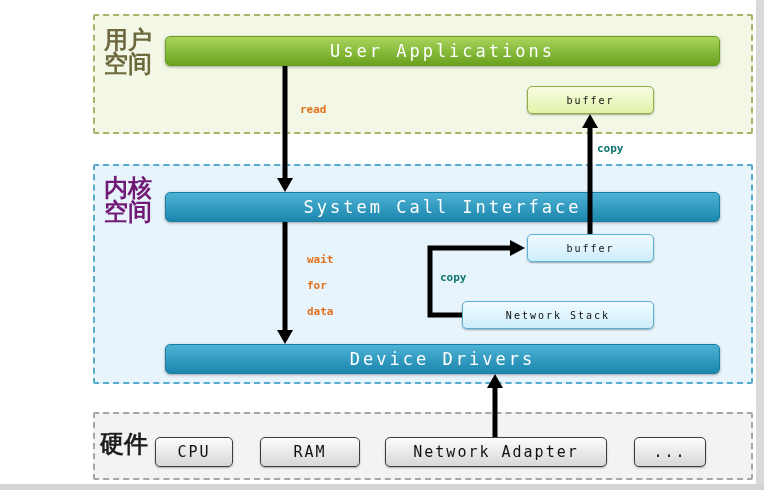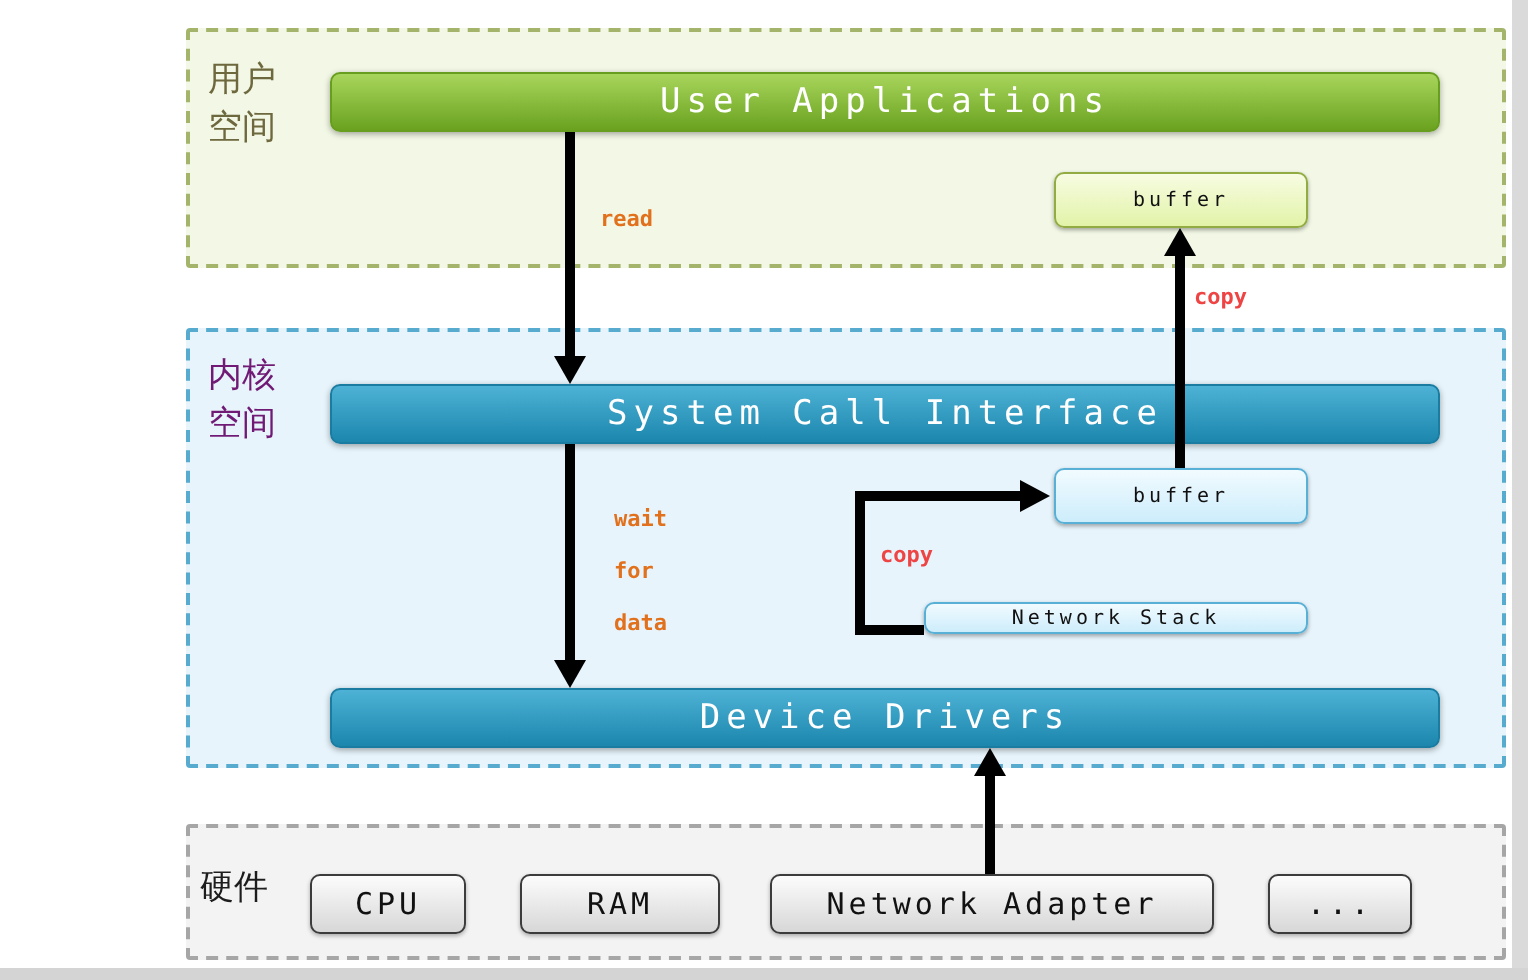--- a/index.html
+++ b/index.html
@@ -22,43 +22,43 @@
   .bar.drivers { top:344px; background:linear-gradient(#4db2d5,#1c86ad); border:1px solid #1b7ca1; }
 
   
   .chip { position:absolute; display:flex; align-items:center; justify-content:center;
           font-size:10px; letter-spacing:2px; color:#111111; border-radius:5px;
           box-sizing:border-box; box-shadow:0 1px 2px rgba(0,0,0,.35); z-index:2; }
   .chip.buf-user   { left:527px; top:86px;  width:127px; height:28px;
                      background:linear-gradient(#f7fce2,#e2f3a8); border:1px solid #92ac43; }
   .chip.buf-kernel { left:527px; top:234px; width:127px; height:28px;
                      background:linear-gradient(#f1fbff,#cdedfb); border:1px solid #58b0d6; }
-  .chip.netstack   { left:462px; top:301px; width:192px; height:16px;
+  .chip.netstack   { left:462px; top:301px; width:192px; height:28px;
                      background:linear-gradient(#f1fbff,#cdedfb); border:1px solid #58b0d6; }
 
   .hwbox { position:absolute; top:437px; height:30px; display:flex; align-items:center; justify-content:center;
            font-size:15px; letter-spacing:2px; color:#111111; border-radius:5px; box-sizing:border-box;
            background:linear-gradient(#fcfcfc,#d7d7d7); border:1px solid #3c3c3c;
            box-shadow:0 1px 2px rgba(0,0,0,.3); z-index:2; }
   .hwbox.cpu     { left:155px; width:78px;  }
   .hwbox.ram     { left:260px; width:100px; }
   .hwbox.adapter { left:385px; width:222px; }
   .hwbox.dots    { left:634px; width:72px;  }
 
   
-  .cjk { position:absolute; font-family:"DejaVu Sans", sans-serif; font-weight:normal;
-         font-size:17px; line-height:24px; z-index:6; }
+  .cjk { position:absolute; font-family:"DejaVu Sans", sans-serif; font-weight:bold;
+         font-size:24px; line-height:24px; z-index:6; }
   .cjk.user   { left:104px; top:28px;  color:#6e683e; }
   .cjk.kernel { left:104px; top:176px; color:#701a75; }
   .cjk.hw     { left:100px; top:432px; color:#1d1d1d; }
 
   
   .ann { position:absolute; font-weight:bold; font-size:11px; z-index:6; }
   .ann.orange { color:#e2711d; }
-  .ann.green  { color:#ef4444; }
+  .ann.green  { color:#0f766e; }
   .ann.read       { left:300px; top:103px; }
   .ann.wait       { left:307px; top:247px; line-height:26px; }
   .ann.copy-k     { left:440px; top:271px; }
   .ann.copy-u     { left:597px; top:142px; }
 
   
   svg.arrows { position:absolute; left:0; top:0; z-index:5; pointer-events:none; }
 
   
   .edge-right  { position:absolute; right:0; top:0; width:8px; height:490px; background:#dadada; z-index:7; }

